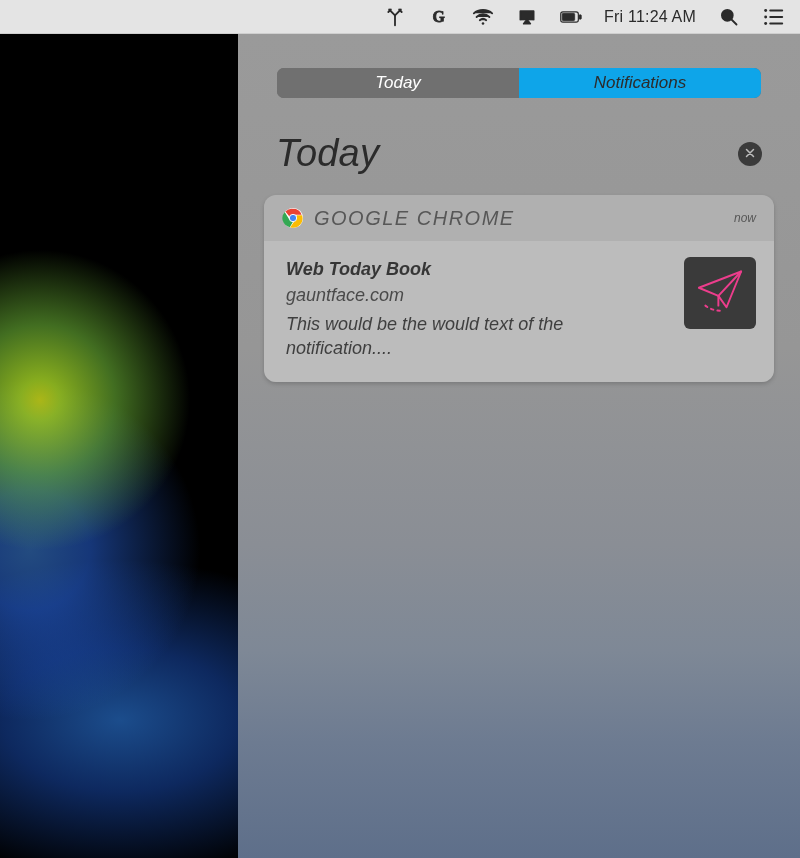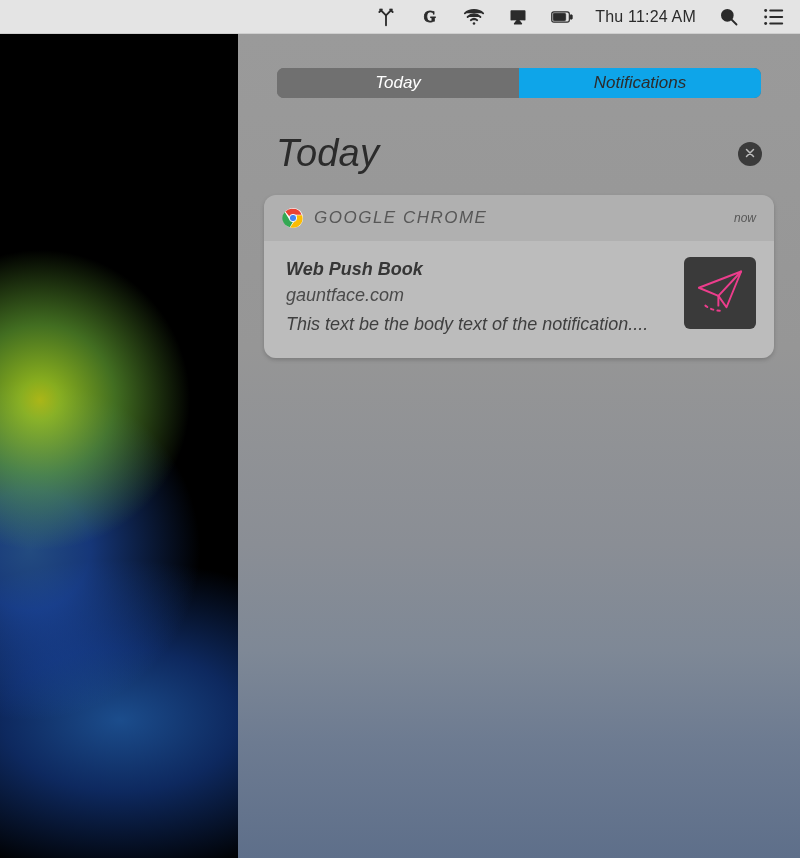--- a/index.html
+++ b/index.html
@@ -99,21 +99,21 @@
   .card-head {
     display: flex;
     align-items: center;
     height: 46px;
     padding: 0 18px;
     background: #b0b0b0;
     gap: 10px;
   }
   .card-head .app-name {
     flex: 1;
-    font-size: 17px;
+    font-size: 20px;
     font-weight: 400;
     letter-spacing: 1.5px;
     color: #575757;
   }
   .card-head .when { font-size: 12px; color: #575757; }
   .chrome-ico { width: 22px; height: 22px; flex: 0 0 auto; }
 
   .card-body {
     display: flex;
     background: #bcbcbc;
@@ -166,21 +166,21 @@
         <path d="M8 20 L12 15 L16 20 Z" fill="#2b2b2b"></path>
     </svg>
   </span>
   <span class="mb-icon">
     <svg viewBox="0 0 30 16" width="30" height="16">
       <rect x="1" y="1" width="24" height="14" rx="3" fill="none" stroke="#2b2b2b" stroke-width="1.6"></rect>
       <rect x="26" y="5" width="3" height="6" rx="1" fill="#2b2b2b"></rect>
       <rect x="3" y="3" width="17" height="10" rx="1.5" fill="#2b2b2b"></rect>
     </svg>
   </span>
-  <span class="datetime">Thu 11:24 AM</span>
+  <span class="datetime">Fri 11:24 AM</span>
   <span class="mb-icon">
     <svg viewBox="0 0 24 24" width="20" height="20" fill="none" stroke="#2b2b2b" stroke-width="2.2" stroke-linecap="round">
       <circle cx="10" cy="10" r="6.5"></circle>
         <path d="M15 15 L21 21"></path>
     </svg>
   </span>
   <span class="mb-icon">
     <svg viewBox="0 0 24 24" width="22" height="22" stroke="#2b2b2b" stroke-width="2.2" stroke-linecap="round">
       <circle cx="4" cy="5" r="1.6" fill="#2b2b2b" stroke="none"></circle>
         <path d="M9 5 H22"></path>
@@ -222,23 +222,23 @@
           <path d="M43.5 18 A20 20 0 0 1 18 44 L27.5 30.5 A8 8 0 0 0 32 24 L32 18 Z" fill="#FBBC05"></path>
           <circle cx="24" cy="24" r="8" fill="#4285F4"></circle>
             <circle cx="24" cy="24" r="8" fill="none" stroke="#fff" stroke-width="2"></circle>
         </svg>
       </span>
       <span class="app-name">GOOGLE CHROME</span>
       <span class="when">now</span>
     </div>
     <div class="card-body">
       <div class="card-text">
-        <div class="title">Web Push Book</div>
+        <div class="title">Web Today Book</div>
         <div class="site">gauntface.com</div>
-        <div class="body">This text be the body text of the notification....</div>
+        <div class="body">This would be the would text of the notification....</div>
       </div>
       <div class="card-img">
         <span>
           <svg viewBox="0 0 64 64" width="52" height="52" fill="none" stroke="#ec3d8c" stroke-width="2.4" stroke-linejoin="round" stroke-linecap="round">
             <path d="M6 28 L58 8 L40 52 L30 38 Z"></path>
             <path d="M30 38 L58 8"></path>
             <path d="M30 38 L30 50"></path>
             <path d="M14 50 A30 30 0 0 0 36 56" stroke-dasharray="3 5"></path>
           </svg>
         </span>

